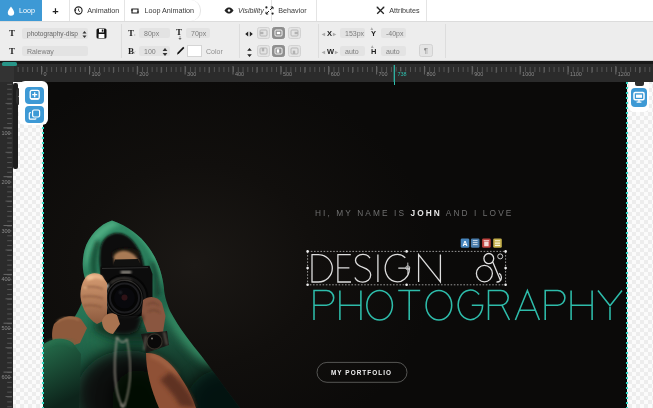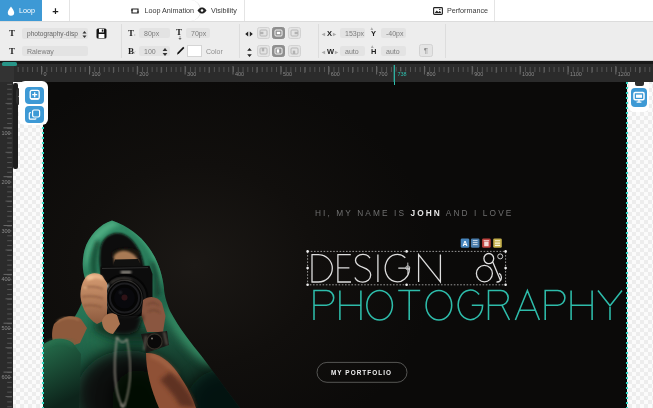--- a/index.html
+++ b/index.html
@@ -411,37 +411,54 @@
       </div>
   </div>
   <div class="abs" id="tabs">
     <div class="tab" id="tabStyle">
       <svg width="8" height="10" viewBox="0 0 8 10">
           <path d="M4 0.5 C4 0.5 7.2 4.6 7.2 6.6 A3.2 3.2 0 0 1 0.8 6.6 C0.8 4.6 4 0.5 4 0.5 Z" fill="#fff"></path>
         </svg>
       <span>Loop</span>
       </div>
     <div class="tab" style="left:42px;width:28px;font-size:11px;font-weight:bold;color:#222;">+</div>
+    <div class="tab" style="left:70px;width:54.5px;">
+      <svg width="9" height="9" viewBox="0 0 9 9">
+          <circle cx="4.5" cy="4.5" r="3.6" fill="none" stroke="#222" stroke-width="1.1"></circle>
+          <path d="M4.5 2.6 V4.7 L6 5.6" stroke="#222" stroke-width="0.9" fill="none"></path>
+          <path d="M0.2 3.4 L1.3 5.2 L2.6 3.6 Z" fill="#222"></path>
+        </svg>
+      <span>Animation</span>
+      </div>
     <div class="tab" style="left:124.5px;width:76.5px;border-radius:10px;">
       <svg width="10" height="8" viewBox="0 0 10 8">
           <path d="M2 2 H8 V6 H2 Z" fill="none" stroke="#222" stroke-width="1.2"></path>
           <path d="M2 2 L0.8 3.4 L3.2 3.4 Z" fill="#222"></path>
           <path d="M8 6 L9.2 4.6 L6.8 4.6 Z" fill="#222"></path>
         </svg>
       <span>Loop Animation</span>
       </div>
-    <div class="tab" style="left:190px;width:55px;">
+    <div class="tab" style="left:217px;width:55px;font-style:italic;">
       <svg width="10" height="7" viewBox="0 0 10 7">
           <path d="M0.5 3.5 C2 1 4 0.5 5 0.5 C6 0.5 8 1 9.5 3.5 C8 6 6 6.5 5 6.5 C4 6.5 2 6 0.5 3.5 Z" fill="#222"></path>
           <circle cx="5" cy="3.5" r="1.3" fill="#fff"></circle>
         </svg>
       <span>Visibility</span>
       </div>
-    <div class="tab" style="left:427px;width:68px;">
-      <svg width="10" height="8" viewBox="0 0 10 8">
-          <rect x="0.6" y="0.6" width="8.8" height="6.8" rx="0.8" fill="none" stroke="#222" stroke-width="1.1"></rect>
-          <path d="M1.6 6 L3.8 3.4 L5.4 5.2 L6.8 3.8 L8.4 6 Z" fill="#222"></path>
-          <circle cx="6.8" cy="2.4" r="0.7" fill="#222"></circle>
-        </svg>
-      <span>Performance</span>
+    <div class="tab" style="left:256px;width:61px;">
+      <svg width="9" height="9" viewBox="0 0 9 9">
+          <path d="M1 8 L4 5 M1 8 L1 5.8 M1 8 L3.2 8" stroke="#222" stroke-width="1" fill="none"></path>
+          <path d="M8 1 L5 4 M8 1 L8 3.2 M8 1 L5.8 1" stroke="#222" stroke-width="1" fill="none"></path>
+          <circle cx="7.6" cy="7.6" r="1.1" fill="#222"></circle>
+          <circle cx="1.4" cy="1.4" r="1.1" fill="#222"></circle>
+        </svg>
+      <span>Behavior</span>
+      </div>
+    <div class="tab" style="left:370px;width:57px;">
+      <svg width="9" height="9" viewBox="0 0 9 9">
+          <path d="M1.2 1.2 L7.8 7.8 M7.8 1.2 L1.2 7.8" stroke="#222" stroke-width="1.3" fill="none"></path>
+          <path d="M0.6 0.6 L2.6 0.9 L0.9 2.6 Z" fill="#222"></path>
+          <path d="M8.4 0.6 L6.4 0.9 L8.1 2.6 Z" fill="#222"></path>
+        </svg>
+      <span>Attributes</span>
       </div>
   </div>
 </div>
 
 </body></html>

